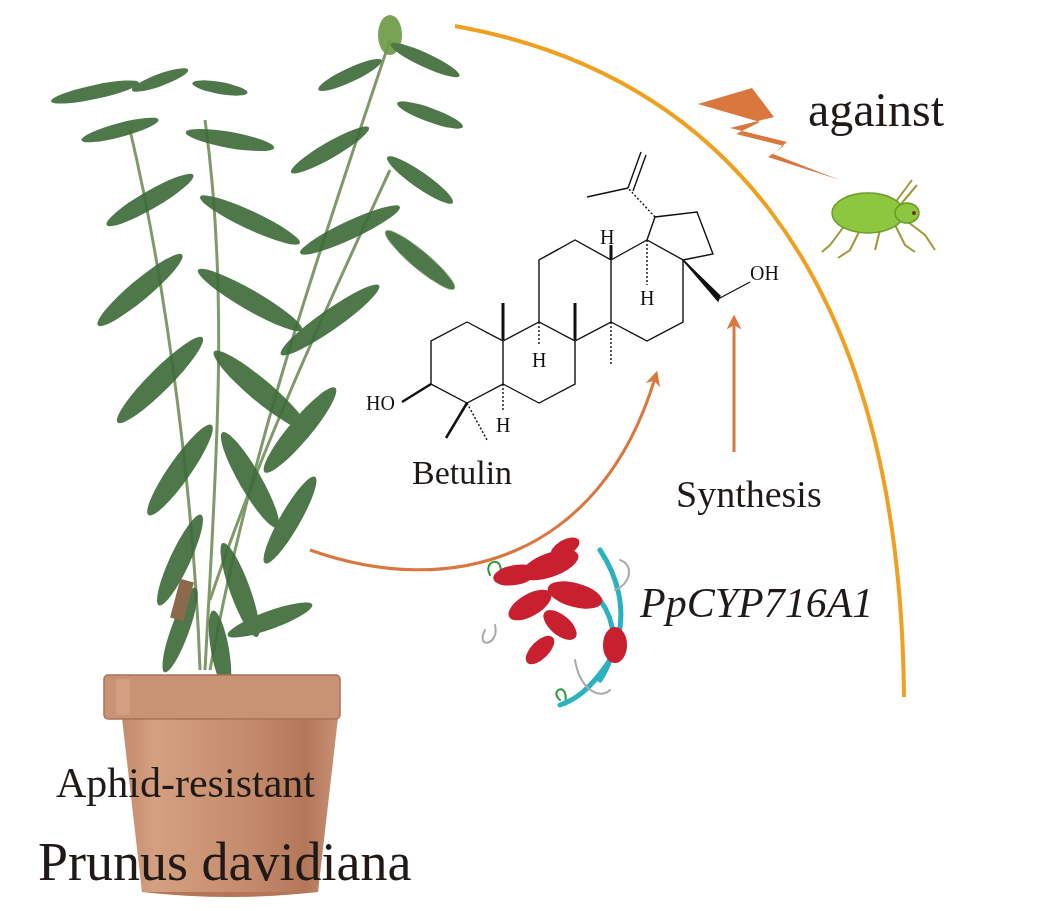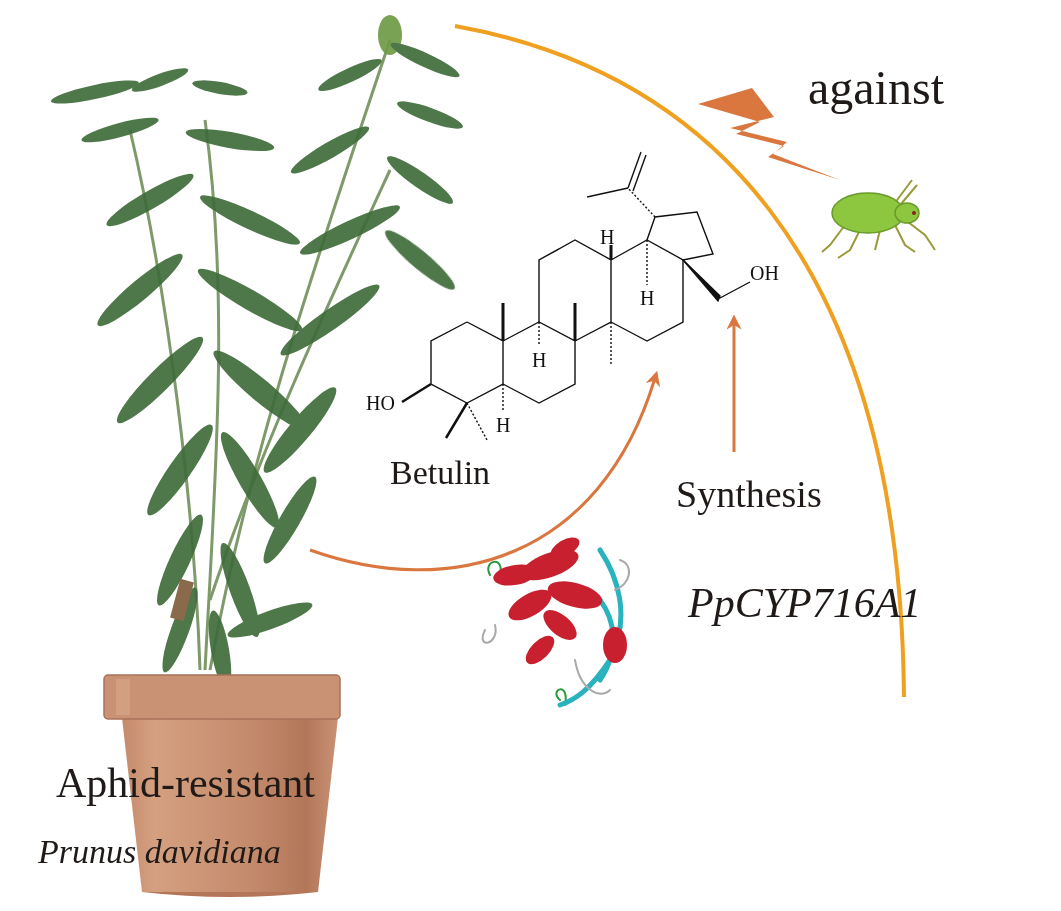--- a/index.html
+++ b/index.html
@@ -1,25 +1,25 @@
 <!DOCTYPE html>
 <html><head>
 <meta charset="utf-8">
 <style>
   html, body { margin: 0; padding: 0; background: #ffffff; }
   body { width: 1061px; height: 911px; position: relative; overflow: hidden;
          font-family: "Liberation Serif", "DejaVu Serif", serif; color: #1f1a17; }
   svg.stage { position: absolute; left: 0; top: 0; }
   .lbl { position: absolute; white-space: nowrap; line-height: 1; }
-  .lbl-against { left: 808px; top: 64px; font-size: 48px; text-align: right; }
-  .lbl-betulin { left: 390px; top: 456px; font-size: 34px; }
+  .lbl-against { left: 808px; top: 86px; font-size: 48px; text-align: right; }
+  .lbl-betulin { left: 412px; top: 456px; font-size: 34px; }
   .lbl-synthesis { left: 676px; top: 475px; font-size: 38px; }
-  .lbl-gene { left: 640px; top: 582px; font-size: 42px; font-style: italic; margin-left: 48px; }
+  .lbl-gene { left: 640px; top: 582px; font-size: 42px; font-style: italic; }
   .lbl-resistant { left: 56px; top: 730px; font-size: 42px; margin-top: 32px; }
-  .lbl-species { left: 38px; top: 835px; font-size: 34px; font-style: italic; }
+  .lbl-species { left: 38px; top: 835px; font-size: 54px; }
   .chem text { font-family: "Liberation Serif", serif; font-size: 20px; fill: #111; }
 </style>
 </head>
 <body>
 
 <svg class="stage" width="1061" height="911" viewBox="0 0 1061 911">
   <defs>
     <marker id="ah" viewBox="0 0 10 10" refX="5" refY="5" markerWidth="5" markerHeight="5" orient="auto-start-reverse">
       <path d="M0,0 L10,5 L0,10 L3,5 z" fill="#D9773F"></path>
     </marker>

